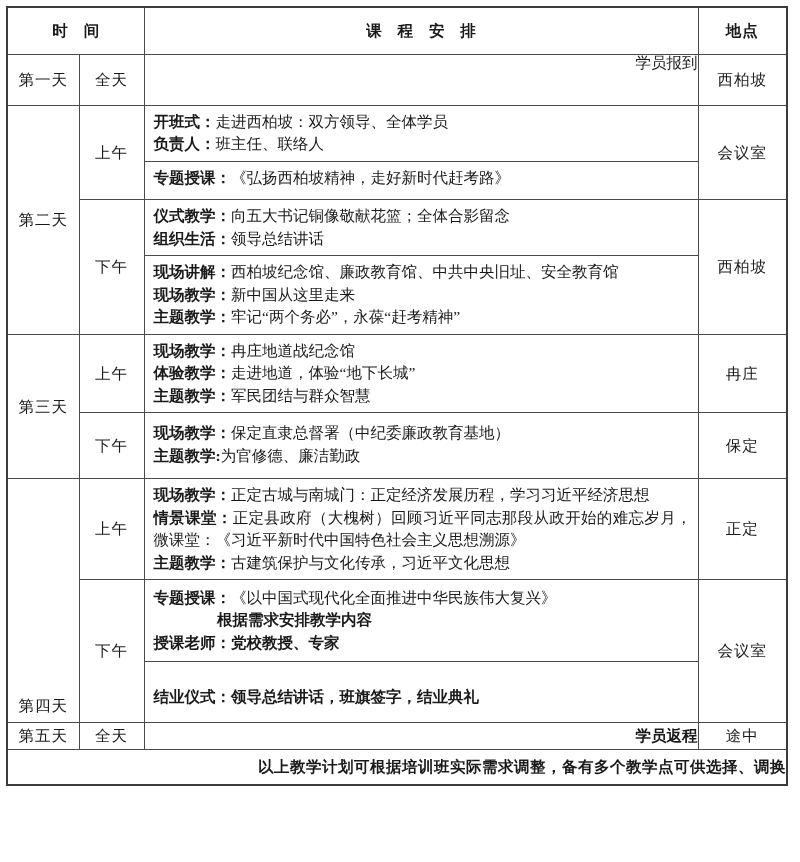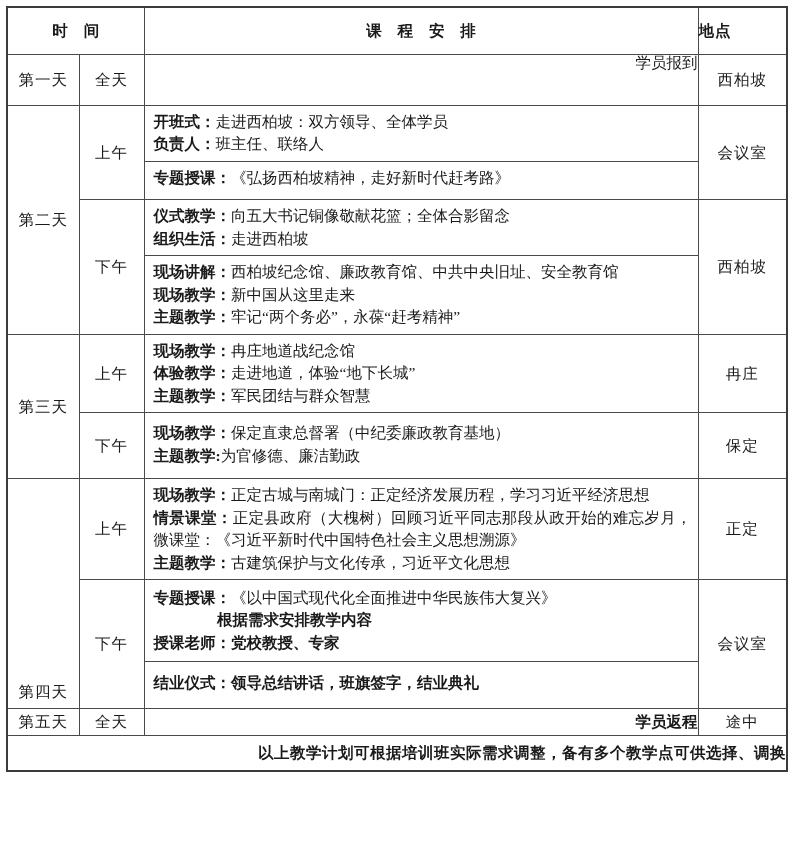--- a/index.html
+++ b/index.html
@@ -47,20 +47,21 @@
   
   .hdr {
     text-align: center;
     font-weight: bold;
     font-size: 17px;
     height: 46px;
     letter-spacing: 6px;
     text-indent: 6px;
   }
   .hdr-place {
+    text-align: center;
     font-weight: bold;
     font-size: 17px;
     letter-spacing: 1px;
   }
 
   
   .day-cell, .half-cell, .place-cell {
     text-align: center;
     font-size: 15.5px;
     letter-spacing: 1px;
@@ -160,21 +161,21 @@
       </div>
     </td>
     <td class="place-cell">会议室</td>
   </tr>
 
   <tr>
     <td class="half-cell">下午</td>
     <td class="body-cell">
       <div class="blk">
         <span class="ln"><b class="lbl">仪式教学：</b><span class="plain">向五大书记铜像敬献花篮；全体合影留念</span></span>
-        <span class="ln"><b class="lbl">组织生活：</b><span class="plain">走进西柏坡</span></span>
+        <span class="ln"><b class="lbl">组织生活：</b><span class="plain">领导总结讲话</span></span>
       </div>
       <div class="blk">
         <span class="ln"><b class="lbl">现场讲解：</b><span class="plain">西柏坡纪念馆、廉政教育馆、中共中央旧址、安全教育馆</span></span>
         <span class="ln"><b class="lbl">现场教学：</b><span class="plain">新中国从这里走来</span></span>
         <span class="ln"><b class="lbl">主题教学：</b><span class="plain">牢记“两个务必”，永葆“赶考精神”</span></span>
       </div>
     </td>
     <td class="place-cell">西柏坡</td>
   </tr>
 
@@ -216,21 +217,21 @@
   </tr>
 
   <tr>
     <td class="half-cell">下午</td>
     <td class="body-cell">
       <div class="blk" style="padding-top:7px;padding-bottom:7px">
         <span class="ln"><b class="lbl">专题授课：</b><span class="plain">《以中国式现代化全面推进中华民族伟大复兴》</span></span>
         <span class="ln indent">根据需求安排教学内容</span>
         <span class="ln"><b class="lbl">授课老师：</b><span class="bold-line">党校教授、专家</span></span>
       </div>
-      <div class="blk" style="padding-top:10px;padding-bottom:13px">
+      <div class="blk" style="padding-top:24px;padding-bottom:13px">
         <span class="ln"><b class="lbl">结业仪式：</b><span class="bold-line">领导总结讲话，班旗签字，结业典礼</span></span>
       </div>
     </td>
     <td class="place-cell">会议室</td>
   </tr>
 
   <tr>
     <td class="day-cell">第五天</td>
     <td class="half-cell">全天</td>
     <td class="simple bold-line" style="height:26px">学员返程</td>

